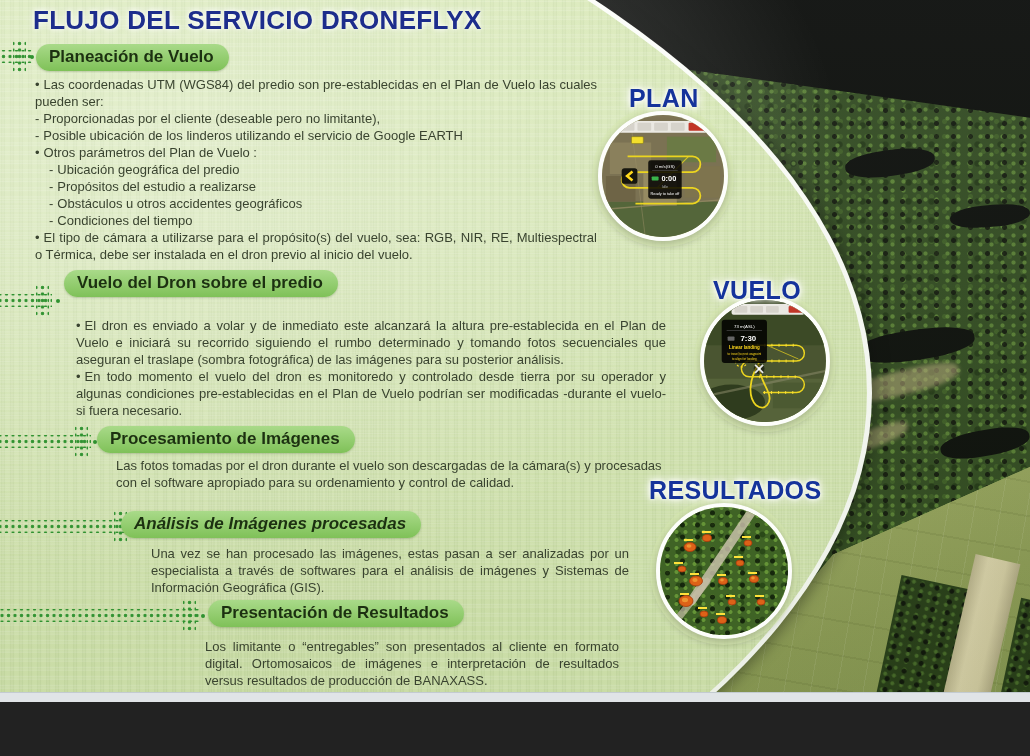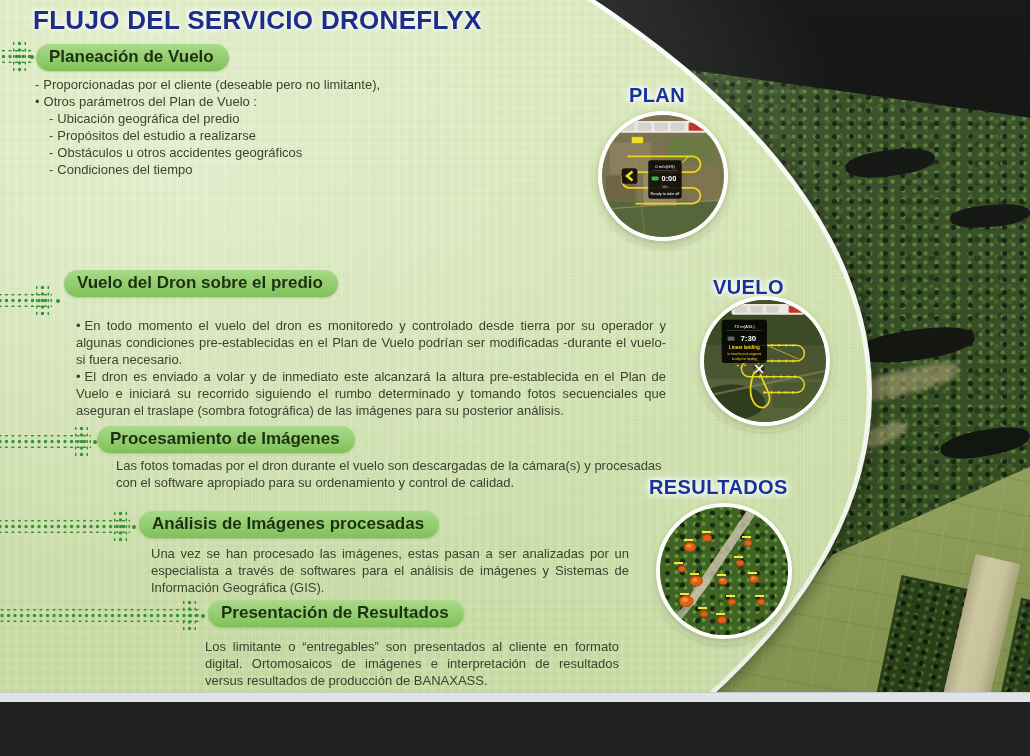--- a/index.html
+++ b/index.html
@@ -68,21 +68,21 @@
 
   
   .leader,.lcross{position:absolute;z-index:19;
     background-image:radial-gradient(circle, #2f9230 1.45px, transparent 1.95px);
     background-size:6.5px 6.5px;background-position:center;}
   .leader{height:13px;}
   .lcross{width:13px;}
   .ldot{position:absolute;z-index:19;width:4px;height:4px;border-radius:50%;background:#2f9230;}
 
   
-  .stage-label{position:absolute;z-index:25;font-size:20px;font-weight:800;color:#15339b;
+  .stage-label{position:absolute;z-index:25;font-size:25px;font-weight:800;color:#15339b;
     letter-spacing:.4px;
     text-shadow:0 0 4px #fff,0 0 8px #fff,0 0 12px rgba(255,255,255,.9);}
   .circle{position:absolute;z-index:24;border-radius:50%;overflow:hidden;
     border:4px solid rgba(255,255,255,.95);
     box-shadow:0 0 0 6px rgba(214,232,176,.45),0 3px 9px rgba(0,0,0,.4);}
   .circle svg{display:block;width:100%;height:100%;}
 
   .res-inner{position:absolute;inset:0;background-color:#3f6325;
     background-image:
       radial-gradient(circle, rgba(15,28,8,.85) 2px, transparent 3px),
@@ -139,40 +139,43 @@
   <div class="leader" style="left:0;top:520px;width:130px;"></div>
   <div class="lcross" style="left:114px;top:510px;height:33px;"></div>
   <div class="ldot" style="left:132px;top:525px;"></div>
 
   <div class="leader" style="left:0;top:609px;width:199px;"></div>
   <div class="lcross" style="left:183px;top:599px;height:33px;"></div>
   <div class="ldot" style="left:201px;top:614px;"></div>
 
   <div class="pill" style="left:36px;top:44px;">Planeación de Vuelo</div>
   <div class="body" style="left:35px;top:76px;width:562px;">
+    <p class="just"><span class="marker">•</span><span>Las coordenadas UTM (WGS84) del predio son pre-establecidas en el Plan de Vuelo las cuales pueden ser:</span></p>
     <p><span class="marker">-</span><span>Proporcionadas por el cliente (deseable pero no limitante),</span></p>
+    <p><span class="marker">-</span><span>Posible ubicación de los linderos utilizando el servicio de Google EARTH</span></p>
     <p><span class="marker">•</span><span>Otros parámetros del Plan de Vuelo :</span></p>
     <p class="sub"><span class="marker">-</span><span>Ubicación geográfica del predio</span></p>
     <p class="sub"><span class="marker">-</span><span>Propósitos del estudio a realizarse</span></p>
     <p class="sub"><span class="marker">-</span><span>Obstáculos u otros accidentes geográficos</span></p>
     <p class="sub"><span class="marker">-</span><span>Condiciones del tiempo</span></p>
+    <p class="just"><span class="marker">•</span><span>El tipo de cámara a utilizarse para el propósito(s) del vuelo, sea: RGB, NIR, RE, Multiespectral o Térmica,  debe ser instalada en el dron previo al inicio del vuelo.</span></p>
   </div>
 
   <div class="pill" style="left:64px;top:270px;">Vuelo del Dron sobre el predio</div>
   <div class="body" style="left:76px;top:317px;width:590px;">
+    <p class="just"><span class="marker">•</span><span>El dron es enviado a volar y de inmediato este alcanzará la altura pre-establecida en el Plan de Vuelo e iniciará su recorrido siguiendo el rumbo determinado y tomando fotos secuenciales que aseguran el traslape (sombra fotográfica) de las imágenes para su posterior análisis.</span></p>
     <p class="just"><span class="marker">•</span><span>En todo momento el vuelo del dron es monitoredo y controlado desde tierra por su operador y algunas condiciones pre-establecidas en el Plan de Vuelo podrían ser modificadas -durante el vuelo- si fuera necesario.</span></p>
-    <p class="just"><span class="marker">•</span><span>El dron es enviado a volar y de inmediato este alcanzará la altura pre-establecida en el Plan de Vuelo e iniciará su recorrido siguiendo el rumbo determinado y tomando fotos secuenciales que aseguran el traslape (sombra fotográfica) de las imágenes para su posterior análisis.</span></p>
   </div>
 
   <div class="pill" style="left:97px;top:426px;">Procesamiento de Imágenes</div>
   <div class="body" style="left:116px;top:457px;width:548px;">
     <p><span>Las fotos tomadas por el dron durante el vuelo son descargadas de la cámara(s) y procesadas con el software apropiado para su ordenamiento y control de calidad.</span></p>
   </div>
 
-  <div class="pill" style="left:139px;top:511px;">Análisis de Imágenes procesadas</div>
+  <div class="pill" style="left:121px;top:511px;font-style:italic;">Análisis de Imágenes procesadas</div>
   <div class="body" style="left:151px;top:513px;width:478px;margin-top:32px;">
     <p class="just"><span>Una vez se han procesado las imágenes, estas pasan a ser analizadas por un especialista a través de softwares para el análisis de imágenes y Sistemas de Información Geográfica (GIS).</span></p>
   </div>
 
   <div class="pill" style="left:208px;top:600px;">Presentación de Resultados</div>
   <div class="body" style="left:205px;top:638px;width:414px;">
     <p class="just"><span>Los limitante o “entregables” son presentados al cliente en formato digital. Ortomosaicos de imágenes e interpretación de resultados versus resultados de producción de BANAXASS.</span></p>
   </div>
 
   <div class="stage-label" style="left:629px;top:84px;">PLAN</div>

